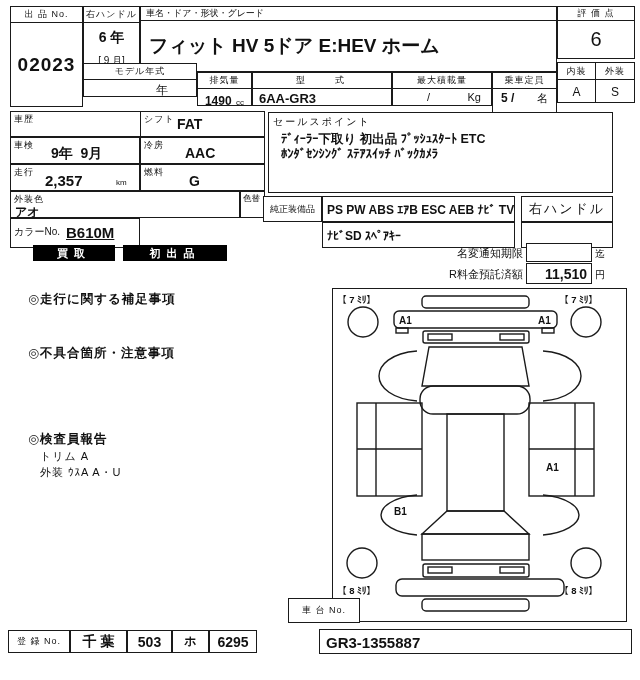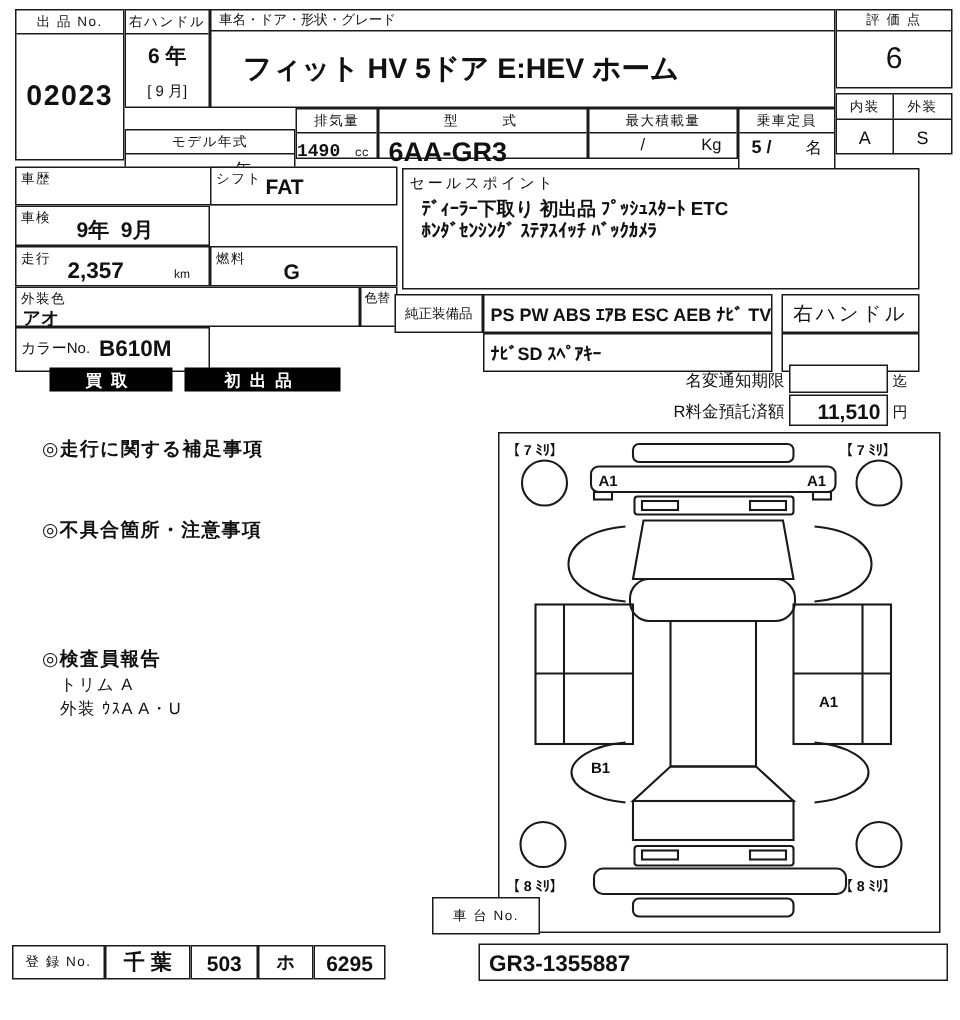--- a/index.html
+++ b/index.html
@@ -29,50 +29,50 @@
   </div>
 
   <div class="cell" style="left:83px;top:6px;width:57px;height:66px;">
     <div style="height:15px;border-bottom:1px solid #1a1a1a;" class="hdr">右ハンドル</div>
     <div class="ctr" style="height:30px;font-size:14px;font-weight:bold;">6 年</div>
     <div class="ctr" style="height:16px;font-size:10px;">[ 9 月]</div>
   </div>
 
   <div class="cell hdrL" style="left:140px;top:6px;width:417px;height:15px;">車名・ドア・形状・グレード</div>
   <div class="cell" style="left:140px;top:20px;width:417px;height:52px;">
-    <div class="val" style="font-size:19px;padding:12px 0 0 21px;white-space:nowrap;">フィット HV 5ドア  E:HEV ホーム</div>
+    <div class="val" style="font-size:19px;padding:12px 0 0 8px;white-space:nowrap;">フィット HV 5ドア  E:HEV ホーム</div>
   </div>
 
   <div class="cell hdr" style="left:557px;top:6px;width:78px;height:15px;">評 価 点</div>
   <div class="cell ctr" style="left:557px;top:20px;width:78px;height:39px;font-size:20px;">6</div>
   <div class="cell" style="left:557px;top:62px;width:78px;height:41px;">
     <div style="display:flex;height:16px;border-bottom:1px solid #1a1a1a;">
       <div class="hdr" style="width:50%;border-right:1px solid #1a1a1a;box-sizing:border-box;">内装</div>
       <div class="hdr" style="width:50%;">外装</div>
     </div>
     <div style="display:flex;height:23px;">
       <div class="ctr" style="width:50%;border-right:1px solid #1a1a1a;box-sizing:border-box;font-size:12px;">A</div>
       <div class="ctr" style="width:50%;font-size:12px;">S</div>
     </div>
   </div>
 
-  <div class="cell" style="left:83px;top:86px;width:114px;height:34px;">
+  <div class="cell" style="left:83px;top:63px;width:114px;height:34px;">
     <div class="hdr" style="height:15px;border-bottom:1px solid #1a1a1a;">モデル年式</div>
     <div style="font-size:12px;text-align:right;padding:2px 28px 0 0;">年</div>
   </div>
   <div class="cell" style="left:197px;top:72px;width:55px;height:34px;">
     <div class="hdr" style="height:15px;border-bottom:1px solid #1a1a1a;">排気量</div>
-    <div style="padding-top:2px;white-space:nowrap;font-family:Liberation Mono, monospace;">
+    <div style="padding-top:2px;text-align:center;white-space:nowrap;">
       <span class="val" style="font-size:12px;">1490</span>
       <span style="font-size:8px;">cc</span>
     </div>
   </div>
   <div class="cell" style="left:252px;top:72px;width:140px;height:34px;">
     <div class="hdr" style="height:15px;border-bottom:1px solid #1a1a1a;letter-spacing:4px;">型　　式</div>
-    <div class="val" style="font-size:18px;padding:2px 0 0 6px;">6AA-GR3</div>
+    <div class="val" style="font-size:13px;padding:2px 0 0 6px;">6AA-GR3</div>
   </div>
   <div class="cell" style="left:392px;top:72px;width:100px;height:34px;">
     <div class="hdr" style="height:15px;border-bottom:1px solid #1a1a1a;">最大積載量</div>
     <div style="display:flex;justify-content:space-between;font-size:11px;padding:2px 10px 0 34px;">
       <span>/</span>
       <span>Kg</span>
     </div>
   </div>
   <div class="cell" style="left:492px;top:72px;width:65px;height:48px;">
     <div class="hdr" style="height:15px;border-bottom:1px solid #1a1a1a;">乗車定員</div>
@@ -86,39 +86,43 @@
     <span class="tag">車歴</span>
   </div>
   <div class="cell" style="left:140px;top:111px;width:125px;height:26px;">
     <span class="tag">シフト</span>
     <span class="val" style="position:absolute;left:36px;top:4px;font-size:14px;">FAT</span>
   </div>
   <div class="cell" style="left:10px;top:137px;width:130px;height:27px;">
     <span class="tag">車検</span>
     <span class="val" style="position:absolute;left:40px;top:7px;font-size:14px;white-space:pre;">9年  9月</span>
   </div>
+  <div class="cell" style="left:140px;top:137px;width:125px;height:27px;">
+    <span class="tag">冷房</span>
+    <span class="val" style="position:absolute;left:44px;top:7px;font-size:14px;">AAC</span>
+  </div>
   <div class="cell" style="left:10px;top:164px;width:130px;height:27px;">
     <span class="tag">走行</span>
     <span class="val" style="position:absolute;left:34px;top:7px;font-size:15px;">2,357</span>
     <span style="position:absolute;left:105px;top:13px;font-size:8px;">km</span>
   </div>
   <div class="cell" style="left:140px;top:164px;width:125px;height:27px;">
     <span class="tag">燃料</span>
     <span class="val" style="position:absolute;left:48px;top:8px;font-size:14px;">G</span>
   </div>
   <div class="cell" style="left:10px;top:191px;width:230px;height:27px;">
     <span class="tag">外装色</span>
     <span class="val" style="position:absolute;left:4px;top:12px;font-size:12px;">アオ</span>
   </div>
   <div class="cell" style="left:240px;top:191px;width:25px;height:27px;">
     <span style="position:absolute;top:1px;left:2px;font-size:8.5px;">色替</span>
   </div>
   <div class="cell" style="left:10px;top:218px;width:130px;height:30px;">
     <span style="position:absolute;left:3px;top:6px;font-size:10px;">カラーNo.</span>
-    <span class="val" style="position:absolute;left:55px;top:5px;font-size:15px;">B610M</span>
+    <span class="val" style="position:absolute;left:55px;top:5px;font-size:15px;text-decoration:underline;">B610M</span>
   </div>
 
   <div class="cell" style="left:268px;top:112px;width:345px;height:81px;">
     <span style="position:absolute;left:4px;top:2px;font-size:10px;letter-spacing:2px;">セールスポイント</span>
     <div class="val" style="position:absolute;left:12px;top:18px;font-size:12.5px;white-space:nowrap;">ﾃﾞｨｰﾗｰ下取り 初出品 ﾌﾟｯｼｭｽﾀｰﾄ ETC</div>
     <div class="val" style="position:absolute;left:12px;top:34px;font-size:12.5px;white-space:nowrap;">ﾎﾝﾀﾞｾﾝｼﾝｸﾞ ｽﾃｱｽｲｯﾁ ﾊﾞｯｸｶﾒﾗ</div>
   </div>
 
   <div class="cell ctr" style="left:263px;top:196px;width:59px;height:26px;font-size:9px;">純正装備品</div>
   <div class="cell" style="left:322px;top:196px;width:193px;height:26px;">

